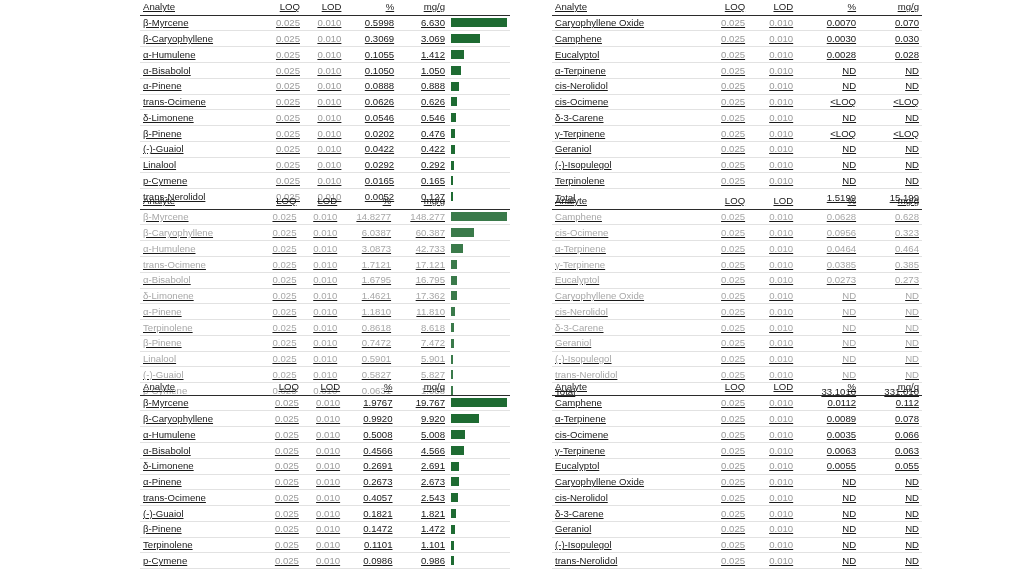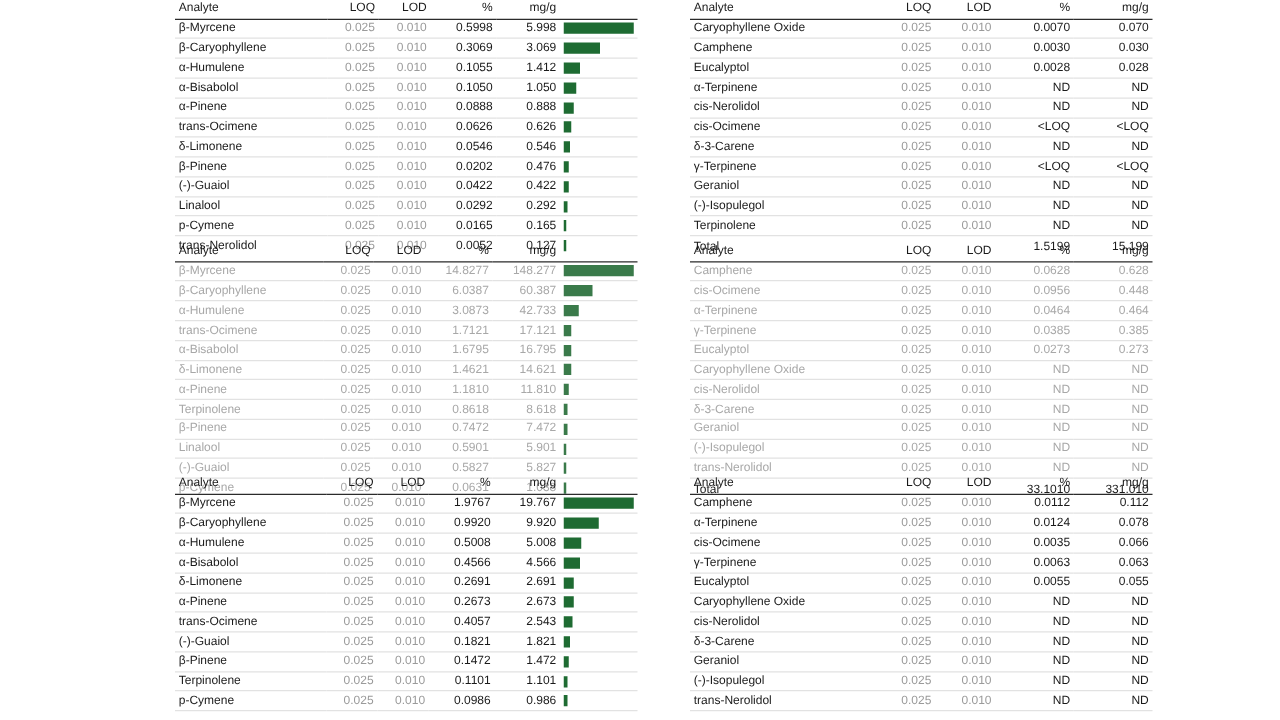--- a/index.html
+++ b/index.html
@@ -17,20 +17,21 @@
   .page {
     position: relative;
     width: 1024px;
     height: 576px;
     background: #ffffff;
   }
   .blockset {
     position: absolute;
     display: flex;
     gap: 0px;
+    text-decoration: underline;
   }
   
   #group-0 { left: 140px; top: 0px;   width: 852px; }
   #group-1 { left: 140px; top: 194px; width: 852px; }
   #group-2 { left: 140px; top: 380px; width: 852px; }
 
   .panel {
     position: relative;
   }
   .panel.left  { width: 370px; }
@@ -126,21 +127,21 @@
               <th>mg/g</th>
               <th></th>
             </tr>
           </thead>
           <tbody>
             <tr>
               <td class="analyte">β-Myrcene</td>
               <td class="num loq">0.025</td>
               <td class="num lod">0.010</td>
               <td class="num">0.5998</td>
-              <td class="num">5.998</td>
+              <td class="num">6.630</td>
               <td class="bar-cell">
                 <span class="bar" style="width: 56px;"></span>
               </td>
             </tr>
             <tr>
               <td class="analyte">β-Caryophyllene</td>
               <td class="num loq">0.025</td>
               <td class="num lod">0.010</td>
               <td class="num">0.3069</td>
               <td class="num">3.069</td>
@@ -428,21 +429,21 @@
               <td class="num">16.795</td>
               <td class="bar-cell">
                 <span class="bar" style="width: 6px; background: rgb(58, 122, 74);"></span>
               </td>
             </tr>
             <tr class="faded">
               <td class="analyte">δ-Limonene</td>
               <td class="num loq">0.025</td>
               <td class="num lod">0.010</td>
               <td class="num">1.4621</td>
-              <td class="num">14.621</td>
+              <td class="num">17.362</td>
               <td class="bar-cell">
                 <span class="bar" style="width: 6px; background: rgb(58, 122, 74);"></span>
               </td>
             </tr>
             <tr class="faded">
               <td class="analyte">α-Pinene</td>
               <td class="num loq">0.025</td>
               <td class="num lod">0.010</td>
               <td class="num">1.1810</td>
               <td class="num">11.810</td>
@@ -527,21 +528,21 @@
               <td class="num loq">0.025</td>
               <td class="num lod">0.010</td>
               <td class="num">0.0628</td>
               <td class="num">0.628</td>
             </tr>
             <tr class="faded">
               <td class="analyte">cis-Ocimene</td>
               <td class="num loq">0.025</td>
               <td class="num lod">0.010</td>
               <td class="num">0.0956</td>
-              <td class="num">0.448</td>
+              <td class="num">0.323</td>
             </tr>
             <tr class="faded">
               <td class="analyte">α-Terpinene</td>
               <td class="num loq">0.025</td>
               <td class="num lod">0.010</td>
               <td class="num">0.0464</td>
               <td class="num">0.464</td>
             </tr>
             <tr class="faded">
               <td class="analyte">γ-Terpinene</td>
@@ -778,21 +779,21 @@
               <td class="analyte">Camphene</td>
               <td class="num loq">0.025</td>
               <td class="num lod">0.010</td>
               <td class="num">0.0112</td>
               <td class="num">0.112</td>
             </tr>
             <tr>
               <td class="analyte">α-Terpinene</td>
               <td class="num loq">0.025</td>
               <td class="num lod">0.010</td>
-              <td class="num">0.0124</td>
+              <td class="num">0.0089</td>
               <td class="num">0.078</td>
             </tr>
             <tr>
               <td class="analyte">cis-Ocimene</td>
               <td class="num loq">0.025</td>
               <td class="num lod">0.010</td>
               <td class="num">0.0035</td>
               <td class="num">0.066</td>
             </tr>
             <tr>

